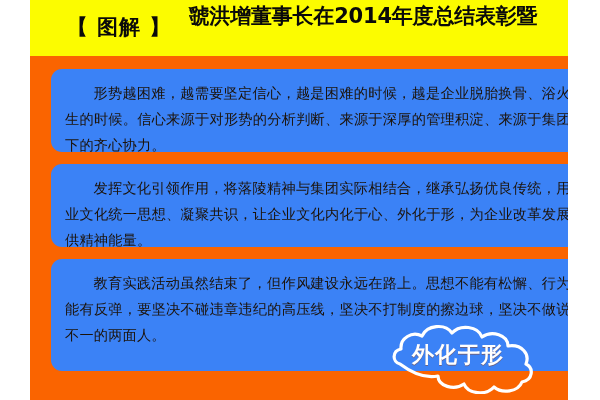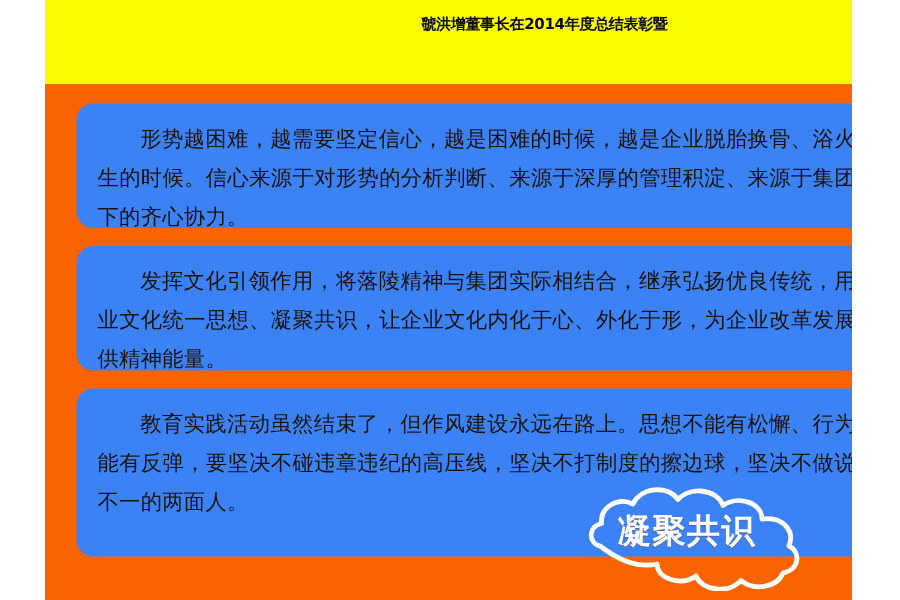--- a/index.html
+++ b/index.html
@@ -54,21 +54,21 @@
     position: absolute;
     left: 158px;
     top: 5px;
     width: 350px;
     text-align: center;
     color: #0a0a0a;
     font-weight: bold;
   }
   .header-title .tline {
     display: block;
-    font-size: 10px;
+    font-size: 21px;
     line-height: 23px;
     white-space: nowrap;
     letter-spacing: -0.2px;
   }
 
   
   .panels {
     position: absolute;
     left: 0;
     top: 56px;
@@ -119,20 +119,21 @@
     white-space: nowrap;
     text-shadow: 0 1px 0 rgba(160,60,0,.45);
   }
 </style>
 </head>
 <body>
 
 <div class="poster">
 
   <div class="header-band">
+    <div class="tag-label">【 图解 】</div>
     <div class="header-title">
       <span class="tline">虢洪增董事长在2014年度总结表彰暨</span>
     </div>
   </div>
 
   <div class="panels">
 
     <div class="panel panel-1"><span class="ind"></span><span>形势越困难，越需要坚定信心，越是困难的时候，越是企业脱胎换骨、浴火重生的时候。信心来源于对形势的分析判断、来源于深厚的管理积淀、来源于集团上下的齐心协力。</span></div>
 
     <div class="panel panel-3"><span class="ind"></span><span>教育实践活动虽然结束了，但作风建设永远在路上。思想不能有松懈、行为不能有反弹，要坚决不碰违章违纪的高压线，坚决不打制度的擦边球，坚决不做说行不一的两面人。</span></div>
@@ -149,16 +150,16 @@
                C 37 7, 55 5, 62 15
                C 70 6, 88 8, 92 19
                C 102 12, 118 17, 118 28
                C 132 26, 140 36, 136 46
                C 144 50, 143 62, 132 64
                C 128 74, 112 76, 104 69
                C 96 78, 78 76, 74 66
                C 64 73, 48 68, 48 58
                C 34 61, 22 55, 10 46 Z" fill="none" stroke="#ffffff" stroke-width="3.2" stroke-linecap="round" stroke-linejoin="round"></path>
     </svg>
-    <div class="badge-text">凝聚共识</div>
+    <div class="badge-text">外化于形</div>
   </div>
 
 </div>
 
 </body></html>

